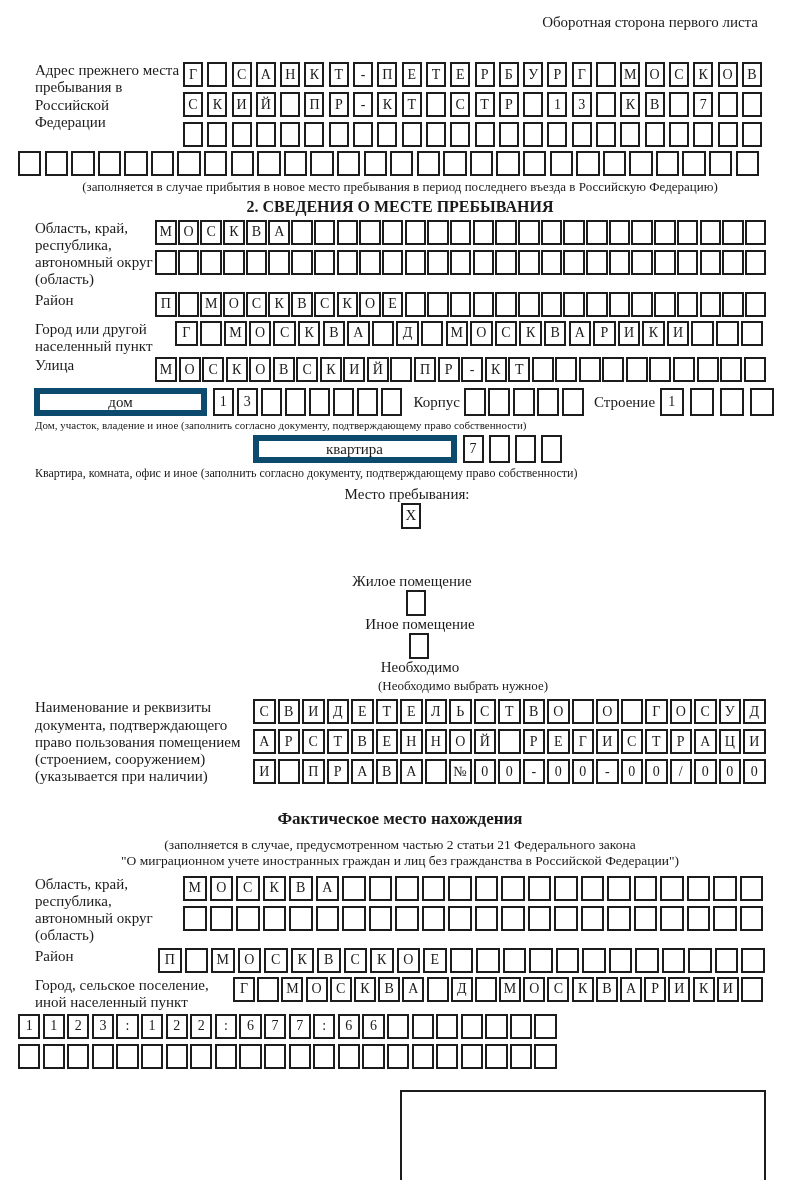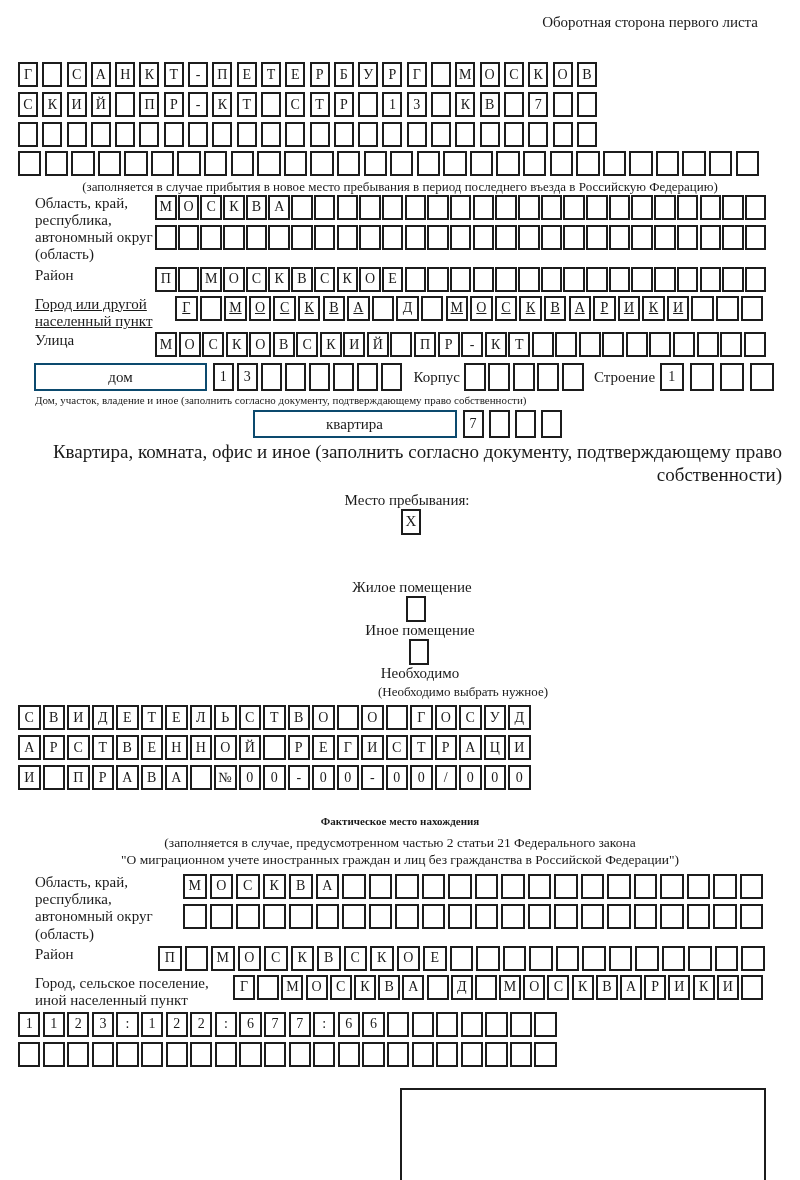--- a/index.html
+++ b/index.html
@@ -5,41 +5,42 @@
   html,body{margin:0;padding:0;background:#ffffff;}
   body{width:800px;height:1180px;color:#1a1a1a;font-family:"Liberation Serif",serif;overflow:hidden;}
   .page{box-sizing:border-box;width:800px;height:1180px;padding:14px 18px 0 18px;}
   .hdr-right{font-size:15px;text-align:right;padding-right:24px;height:20px;}
   .row{display:flex;align-items:flex-start;}
   .lbl{font-size:15px;line-height:1.15;box-sizing:border-box;padding-left:17px;flex:none;}
   .stack{display:flex;flex-direction:column;gap:5px;flex:none;}
   .cells{display:flex;gap:var(--g,3px);flex:none;}
   .cell{box-sizing:border-box;flex:none;width:var(--w,21px);height:25px;border:2px solid #1c1c1c;
         display:flex;align-items:center;justify-content:center;font-size:14px;background:#fff;}
-  .wide-input{box-sizing:border-box;border:2px solid #0c4a6e;height:28px;display:flex;
+  .wide-input{box-sizing:border-box;border:6px solid #0c4a6e;height:28px;display:flex;
         align-items:center;justify-content:center;font-size:15px;flex:none;background:#fff;}
   .dom-row .cells .cell,.kv-row .cells .cell{height:28px;}
   .inline-lbl{font-size:15px;line-height:28px;flex:none;}
   .note{font-size:13px;text-align:center;line-height:1.2;}
   .h2{font-size:16px;font-weight:bold;text-align:center;}
-  .h3{font-size:11px;font-weight:bold;text-align:center;}
+  .h3{font-size:17px;font-weight:bold;text-align:center;}
   .chk{box-sizing:border-box;width:20px;height:26px;border:2px solid #1c1c1c;display:flex;
        align-items:center;justify-content:center;font-size:15px;flex:none;background:#fff;}
   .mesto-row{display:flex;align-items:center;margin-left:14px;font-size:15px;}
   .stamp-box{box-sizing:border-box;margin-left:382px;width:366px;height:177px;border:2.5px solid #1c1c1c;background:#fff;}
   .stamp-note{margin-left:372px;width:396px;font-size:13.5px;text-align:center;line-height:1.3;margin-top:4px;}
 </style>
 </head>
 <body>
 
 <div class="page">
 
   <div class="hdr-right">Оборотная сторона первого листа</div>
 
   <div class="row" style="margin-top:28px;">
+    <div class="lbl" style="width:165px;">Адрес прежнего места пребывания в Российской Федерации</div>
     <div class="stack">
       <div class="cells" style="--w:20px;--g:4.3px;">
           <span class="cell">Г</span>
           <span class="cell"></span>
           <span class="cell">С</span>
           <span class="cell">А</span>
           <span class="cell">Н</span>
           <span class="cell">К</span>
           <span class="cell">Т</span>
           <span class="cell">-</span>
@@ -139,20 +140,21 @@
       <span class="cell"></span>
       <span class="cell"></span>
       <span class="cell"></span>
       <span class="cell"></span>
       <span class="cell"></span>
       <span class="cell"></span>
       <span class="cell"></span>
     </div>
   <div class="note" style="margin-top:3px;">(заполняется в случае прибытия в новое место пребывания в период последнего въезда в Российскую Федерацию)</div>
 
+  <div class="h2" style="margin-top:3px;margin-bottom:4px;">2. СВЕДЕНИЯ О МЕСТЕ ПРЕБЫВАНИЯ</div>
 
   <div class="row" style="min-height:70px;">
     <div class="lbl" style="width:137px;">Область, край, республика, автономный округ (область)</div>
     <div class="stack">
       <div class="cells" style="--w:21.5px;--g:1.2px;">
           <span class="cell">М</span>
           <span class="cell">О</span>
           <span class="cell">С</span>
           <span class="cell">К</span>
           <span class="cell">В</span>
@@ -237,21 +239,21 @@
         <span class="cell"></span>
         <span class="cell"></span>
         <span class="cell"></span>
         <span class="cell"></span>
         <span class="cell"></span>
         <span class="cell"></span>
         <span class="cell"></span>
       </div>
   </div>
 
-  <div class="row" style="margin-top:4px;min-height:33px;text-decoration:underline;">
+  <div class="row" style="margin-top:4px;min-height:33px;">
     <div class="lbl" style="width:157px;">Город или другой населенный пункт</div>
     <div class="cells" style="--w:22.5px;--g:2.1px;">
         <span class="cell">Г</span>
         <span class="cell"></span>
         <span class="cell">М</span>
         <span class="cell">О</span>
         <span class="cell">С</span>
         <span class="cell">К</span>
         <span class="cell">В</span>
         <span class="cell">А</span>
@@ -338,34 +340,35 @@
 
   <div class="row kv-row" style="margin-top:3px;margin-left:14px;align-items:center;justify-content:center;">
     <div class="wide-input" style="width:204px;">квартира</div>
     <div class="cells" style="--w:21px;--g:5px;margin-left:6px;">
         <span class="cell">7</span>
         <span class="cell"></span>
         <span class="cell"></span>
         <span class="cell"></span>
       </div>
   </div>
-  <div class="note" style="margin-top:3px;text-align:right;padding-left:17px;font-size:19px;font-family:Liberation Serif, serif;">Квартира, комната, офис и иное (заполнить согласно документу, подтверждающему право собственности)</div>
+  <div class="note" style="margin-top:3px;text-align:left;padding-left:17px;font-size:12px;font-family:Liberation Serif, serif;">Квартира, комната, офис и иное (заполнить согласно документу, подтверждающему право собственности)</div>
 
   <div class="mesto-row" style="margin-top:5px;flex-direction:column;">
     <span>Место пребывания:</span>
     <span class="chk" style="margin-left:8px;">X</span>
     <span style="margin-left:10px;margin-top:44px;">Жилое помещение</span>
     <span class="chk" style="margin-left:17px;"></span>
     <span style="margin-left:26px;">Иное помещение</span>
     <span class="chk" style="margin-left:24px;"></span>
     <span style="margin-left:26px;">Необходимо</span>
   </div>
   <div class="note" style="margin-left:130px;width:630px;margin-top:2px;">(Необходимо выбрать нужное)</div>
 
   <div class="row" style="margin-top:6px;min-height:104px;">
+    <div class="lbl" style="width:235px;">Наименование и реквизиты документа, подтверждающего право пользования помещением (строением, сооружением) (указывается при наличии)</div>
     <div class="stack">
       <div class="cells" style="--w:22.5px;--g:2px;">
           <span class="cell">С</span>
           <span class="cell">В</span>
           <span class="cell">И</span>
           <span class="cell">Д</span>
           <span class="cell">Е</span>
           <span class="cell">Т</span>
           <span class="cell">Е</span>
           <span class="cell">Л</span>

